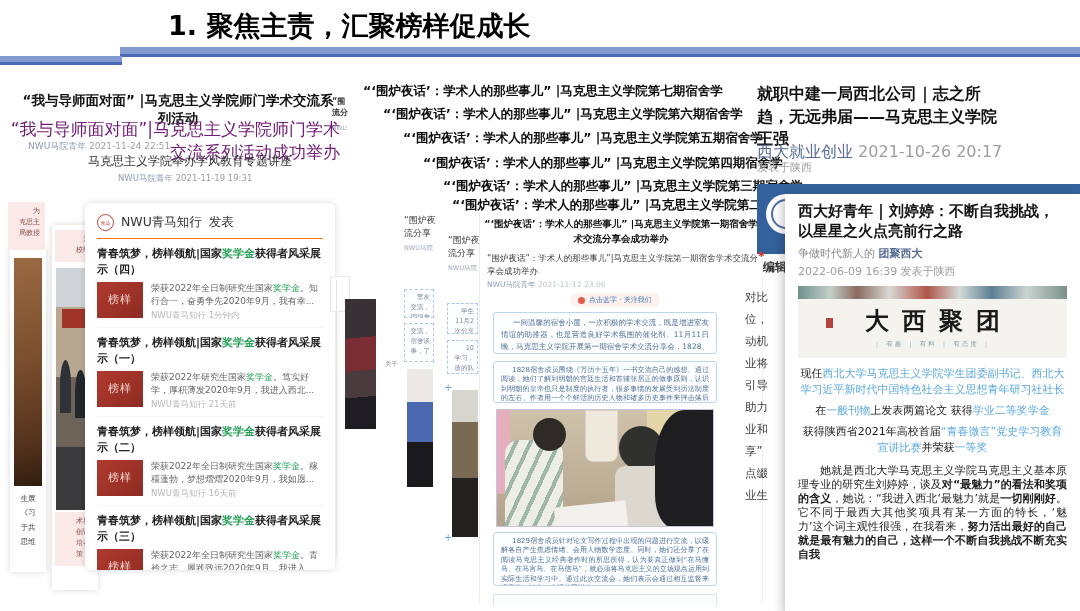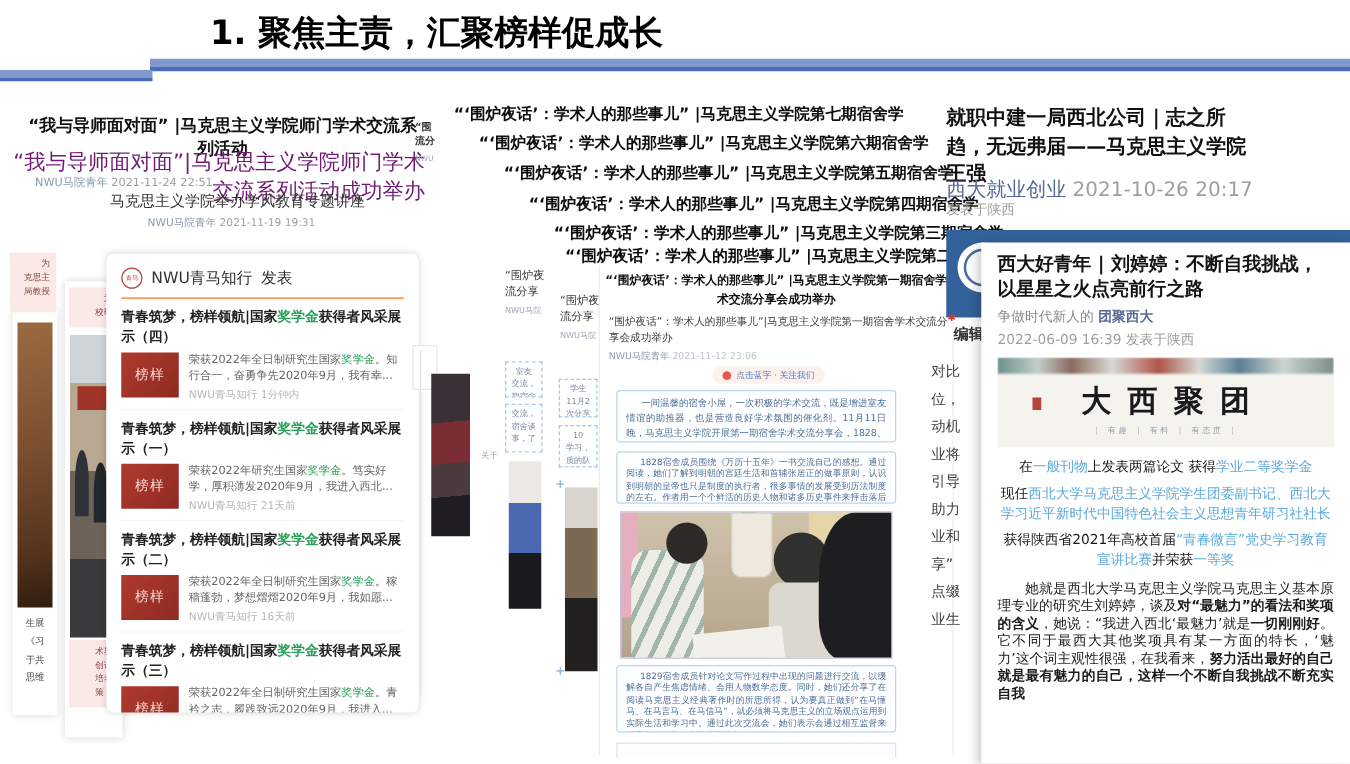--- a/index.html
+++ b/index.html
@@ -26,21 +26,21 @@
   .fi{padding:7px 0 5px;border-bottom:1px solid #f5f5f5}
   .fi:last-child{border-bottom:none}
   .fi-t{font-size:11px;font-weight:bold;color:#222;line-height:1.45}
   .fi-row{display:flex;gap:8px;margin-top:4px}
   .fi-thumb{flex:0 0 46px;height:36px;background:linear-gradient(135deg,#b03a2e,#8e2b22);color:#f5d7cf;font-family:"DejaVu Serif","Liberation Serif",serif;font-size:11px;display:flex;align-items:center;justify-content:center;letter-spacing:1px}
   .fi-desc{font-size:9px;color:#666;line-height:1.45}
   .fi-meta{font-size:8.5px;color:#b8b8b8;margin-top:2px}
   
   .cas{position:absolute;font-weight:bold;font-size:12.5px;color:#0d0d0d;white-space:nowrap}
   .frag{position:absolute;white-space:pre-line;color:#555}
-  .dashbox{position:absolute;border:1px dashed #a9c9e6;background:#fdfeff;font-size:6.5px;line-height:1.55;color:#7b8aa0;padding:2px 3px;white-space:pre-line;overflow:hidden;text-align:center}
+  .dashbox{position:absolute;border:1px dashed #a9c9e6;background:#fdfeff;font-size:6.5px;line-height:1.55;color:#7b8aa0;padding:2px 3px;white-space:pre-line;overflow:hidden;text-align:right}
   .mbox{position:absolute;left:493px;width:224px;border:1px solid #bcd6ee;background:#fdfeff;border-radius:3px;padding:4px 7px;font-size:7.5px;line-height:1.35;color:#4f6f96;text-align:justify;text-indent:1.6em;overflow:hidden}
   .photo{position:absolute;overflow:hidden}
   .cross{position:absolute;color:#6fa8d8;font-size:10px}
   .badge{position:absolute;left:570px;top:293px;height:14px;border-radius:8px;background:#fdf1ef;padding:0 8px;display:flex;align-items:center;gap:4px;font-size:7px;color:#4a7ab5;white-space:nowrap}
   .badge-dot{width:7px;height:7px;border-radius:50%;background:#e25c4a;flex:0 0 auto}
   
   .banner-blue{left:757px;top:184px;width:323px;height:70px;background:#33619b}
   .seal{left:766px;top:194px;width:40px;height:40px;border-radius:50%;background:#fff;display:flex;align-items:center;justify-content:center}
   .seal-in{width:30px;height:30px;border-radius:50%;border:2px solid #4a6fa5;background:#fff}
   .liu-card{left:785px;top:194px;width:295px;height:417px;padding:8px 13px 0;overflow:hidden;box-shadow:-3px 3px 9px rgba(0,0,0,.22)}
@@ -251,24 +251,24 @@
     <span>争做时代新人的 </span><span class="linkblue bold">团聚西大</span>
   </div>
   <div class="liu-time">2022-06-09 16:39  发表于陕西</div>
   <div class="daxi">
     <div class="daxi-eaves"></div>
     <div class="daxi-seal"></div>
     <div class="daxi-title">大西聚团</div>
     <div class="daxi-sub">｜ 有趣 ｜ 有料 ｜ 有态度 ｜</div>
   </div>
   <div class="liu-p">
+    <span>现任</span><span class="cyan">西北大学马克思主义学院学生团委副书记、西北大学习近平新时代中国特色社会主义思想青年研习社社长</span>
+  </div>
+  <div class="liu-p">
     <span>在</span><span class="cyan">一般刊物</span><span>上发表两篇论文 获得</span><span class="cyan">学业二等奖学金</span>
-  </div>
-  <div class="liu-p">
-    <span>现任</span><span class="cyan">西北大学马克思主义学院学生团委副书记、西北大学习近平新时代中国特色社会主义思想青年研习社社长</span>
   </div>
   <div class="liu-p">
     <span>获得陕西省2021年高校首届</span><span class="cyan">“青春微言”党史学习教育宣讲比赛</span><span>并荣获</span><span class="cyan">一等奖</span>
   </div>
   <div class="liu-body">
     <span>她就是西北大学马克思主义学院马克思主义基本原理专业的研究生刘婷婷，谈及</span><b>对“最魅力”的看法和奖项的含义</b><span>，她说：“我进入西北‘最魅力’就是</span><b>一切刚刚好</b><span>。它不同于最西大其他奖项具有某一方面的特长，‘魅力’这个词主观性很强，在我看来，</span><b>努力活出最好的自己就是最有魅力的自己，这样一个不断自我挑战不断充实自我</b>
   </div>
 </div>
 
 </body></html>

